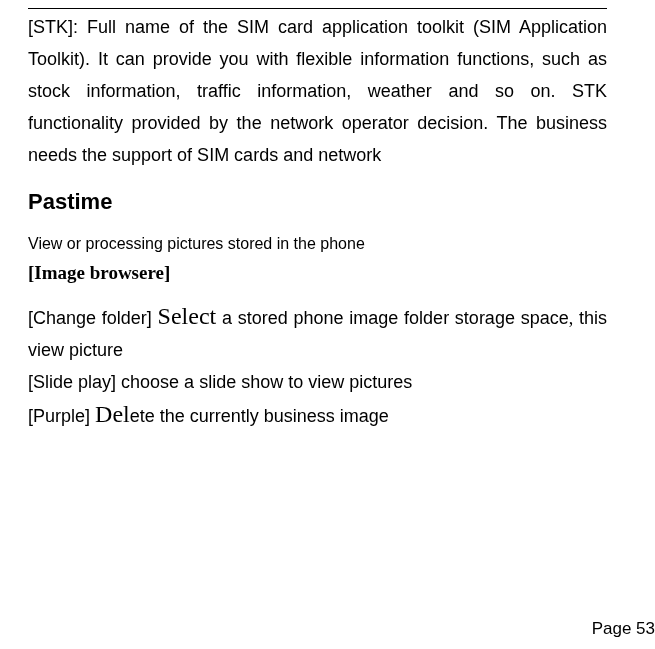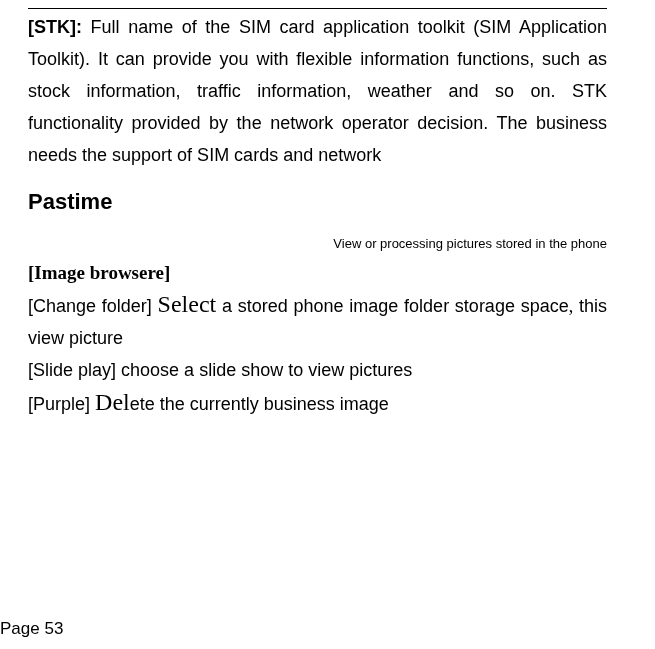--- a/index.html
+++ b/index.html
@@ -19,50 +19,50 @@
     .rule {
       border-top: 1.5px solid #000;
       margin-bottom: 2px;
     }
     .para {
       font-size: 18px;
       line-height: 32px;
       text-align: justify;
     }
     .para2 {
-      font-size: 13px;
+      font-size: 16px;
       line-height: 30px;
-      text-align: right;
+      text-align: left;
     }
     .heading {
       font-size: 22px;
       font-weight: bold;
       text-align: left;
       margin: 18px 0 14px 0;
     }
     .sub {
       font-size: 19px;
       font-weight: bold;
       font-family: 'Times New Roman', Times, serif;
-      margin: 3px 0 4px 0;
+      margin: 3px 0 16px 0;
     }
     .entry {
       font-size: 18px;
       line-height: 32px;
       text-align: justify;
     }
     .footer {
       position: absolute;
       bottom: 10px;
       width: 100%;
       left: 0;
-      text-align: left;
+      text-align: right;
       font-size: 17px;
     }
-    .b { font-weight: bold; }
+    .b { font-weight: normal; }
     .serif { font-family: 'Times New Roman', Times, serif; }
     .mixed { font-size: 24px; }
   </style>
 </head>
 <body>
 
 <div class="page">
   <div class="rule"></div>
 
   <div class="para">

